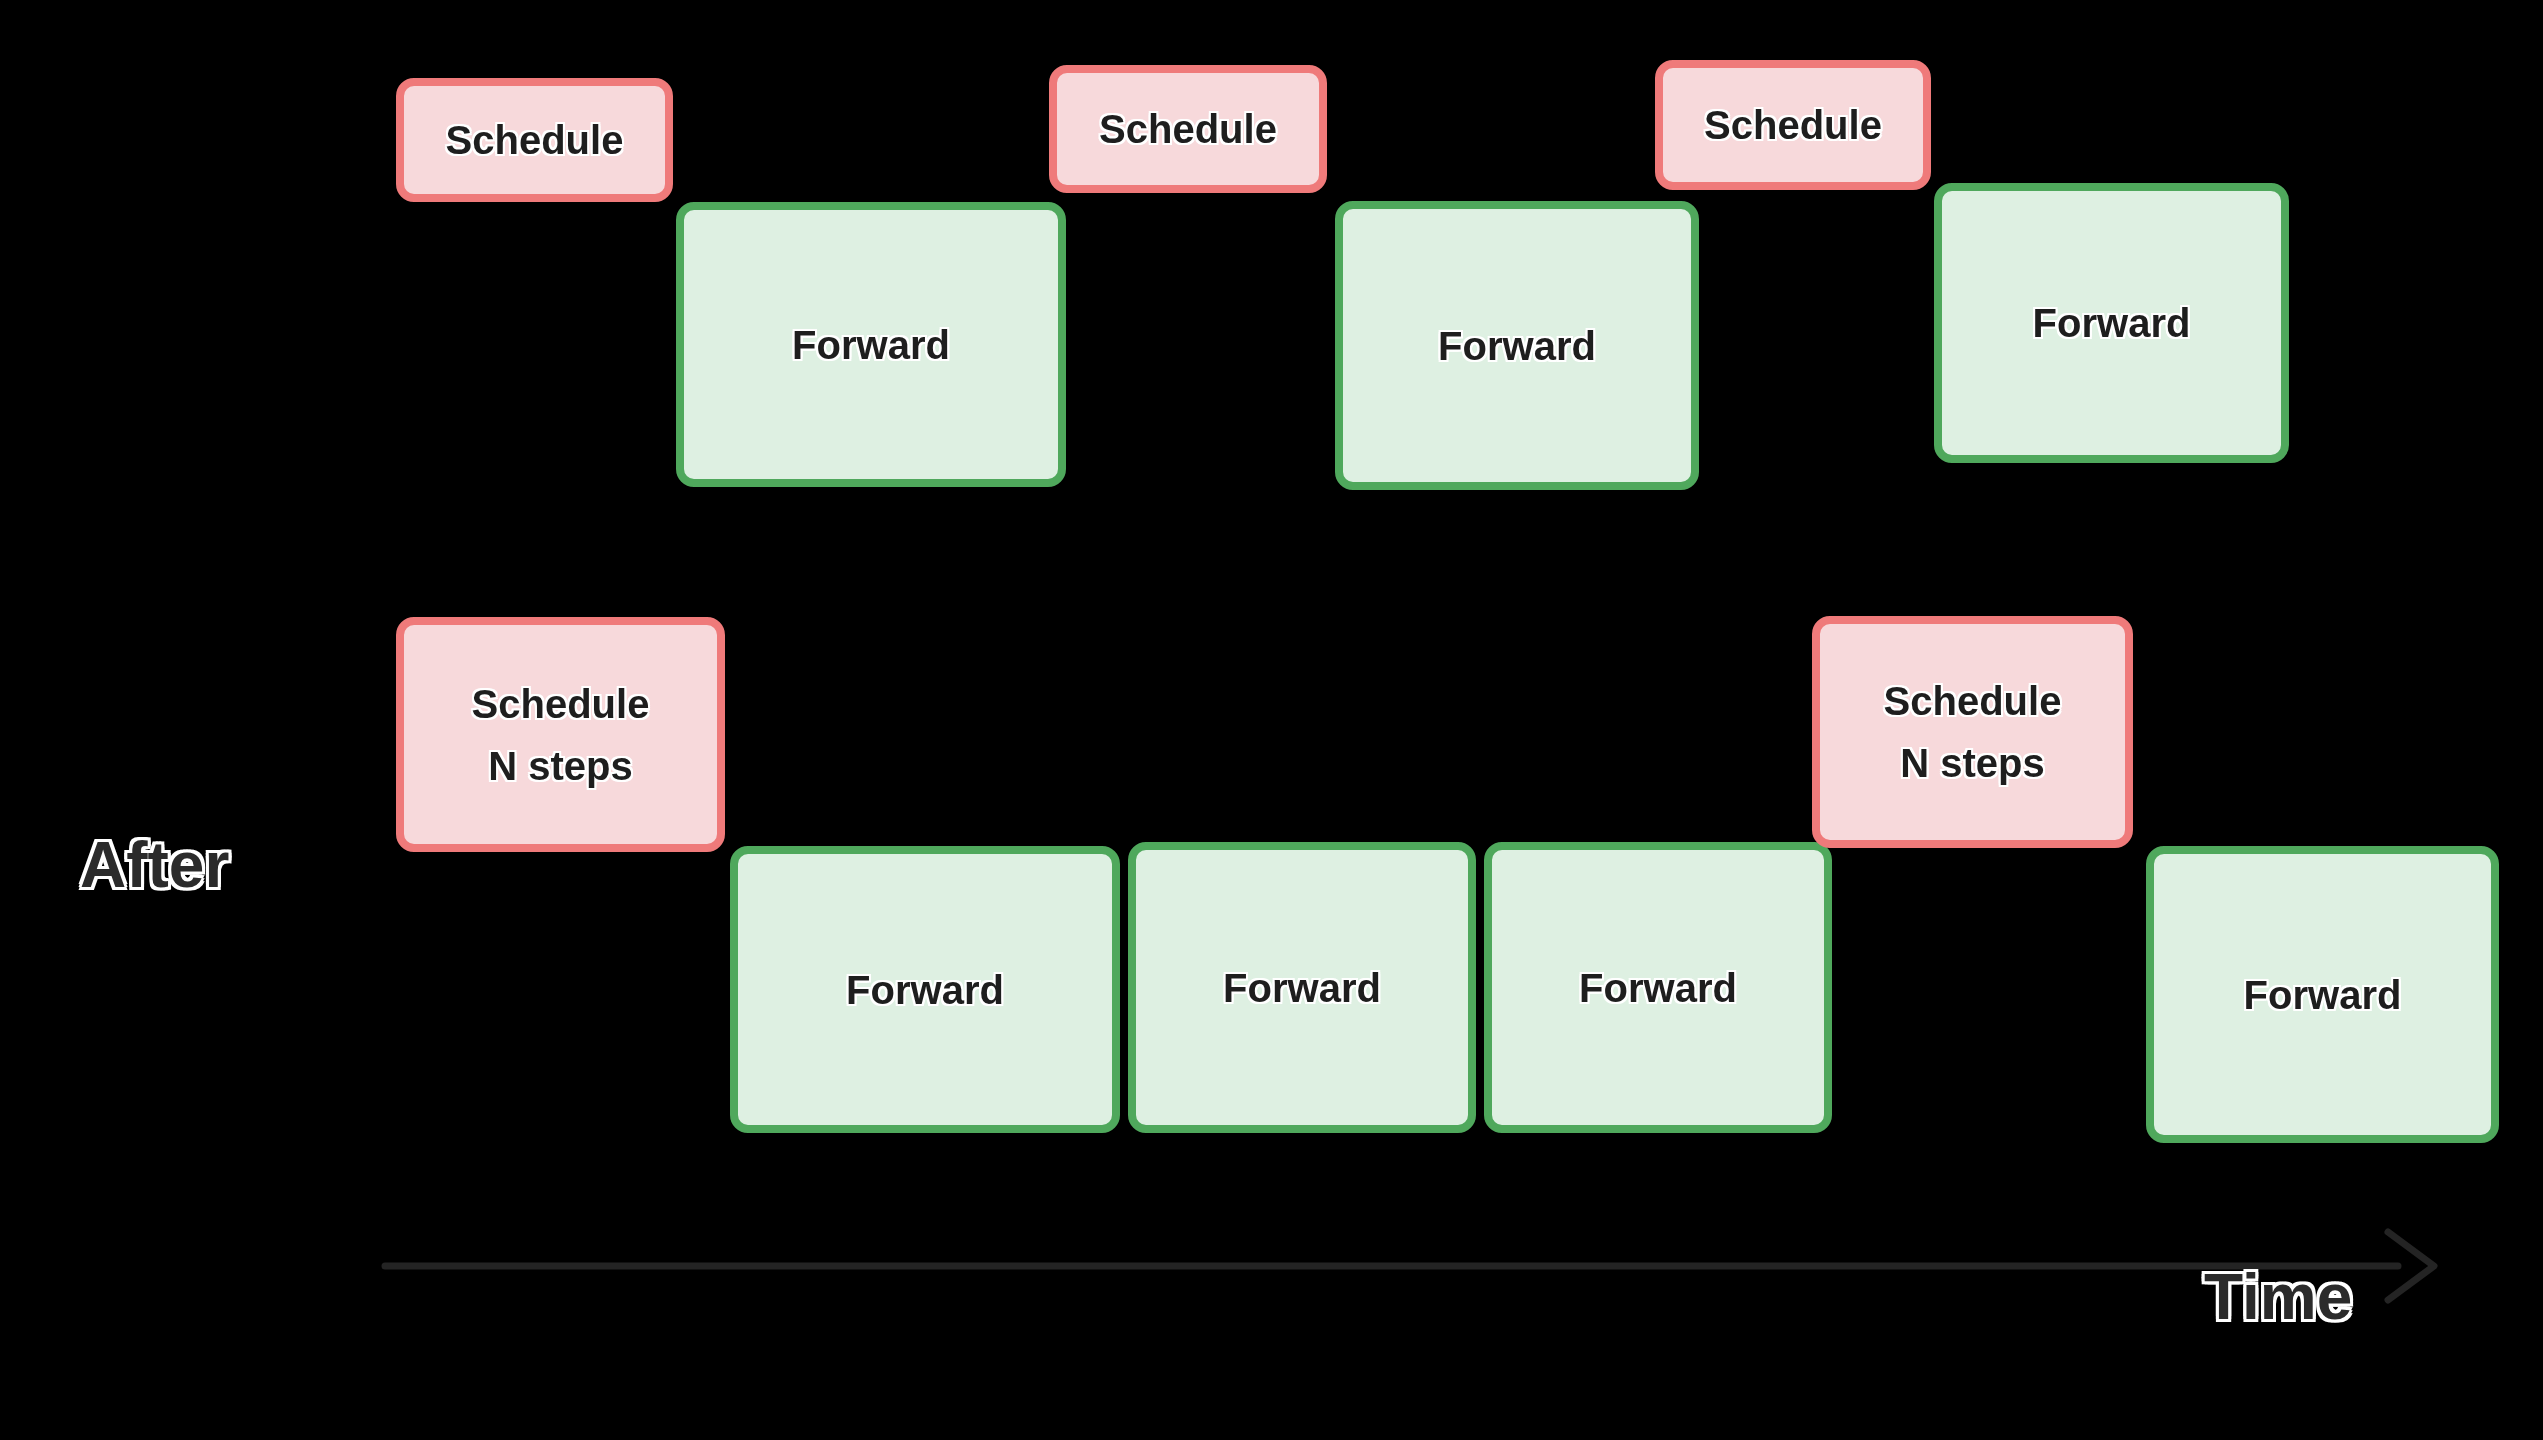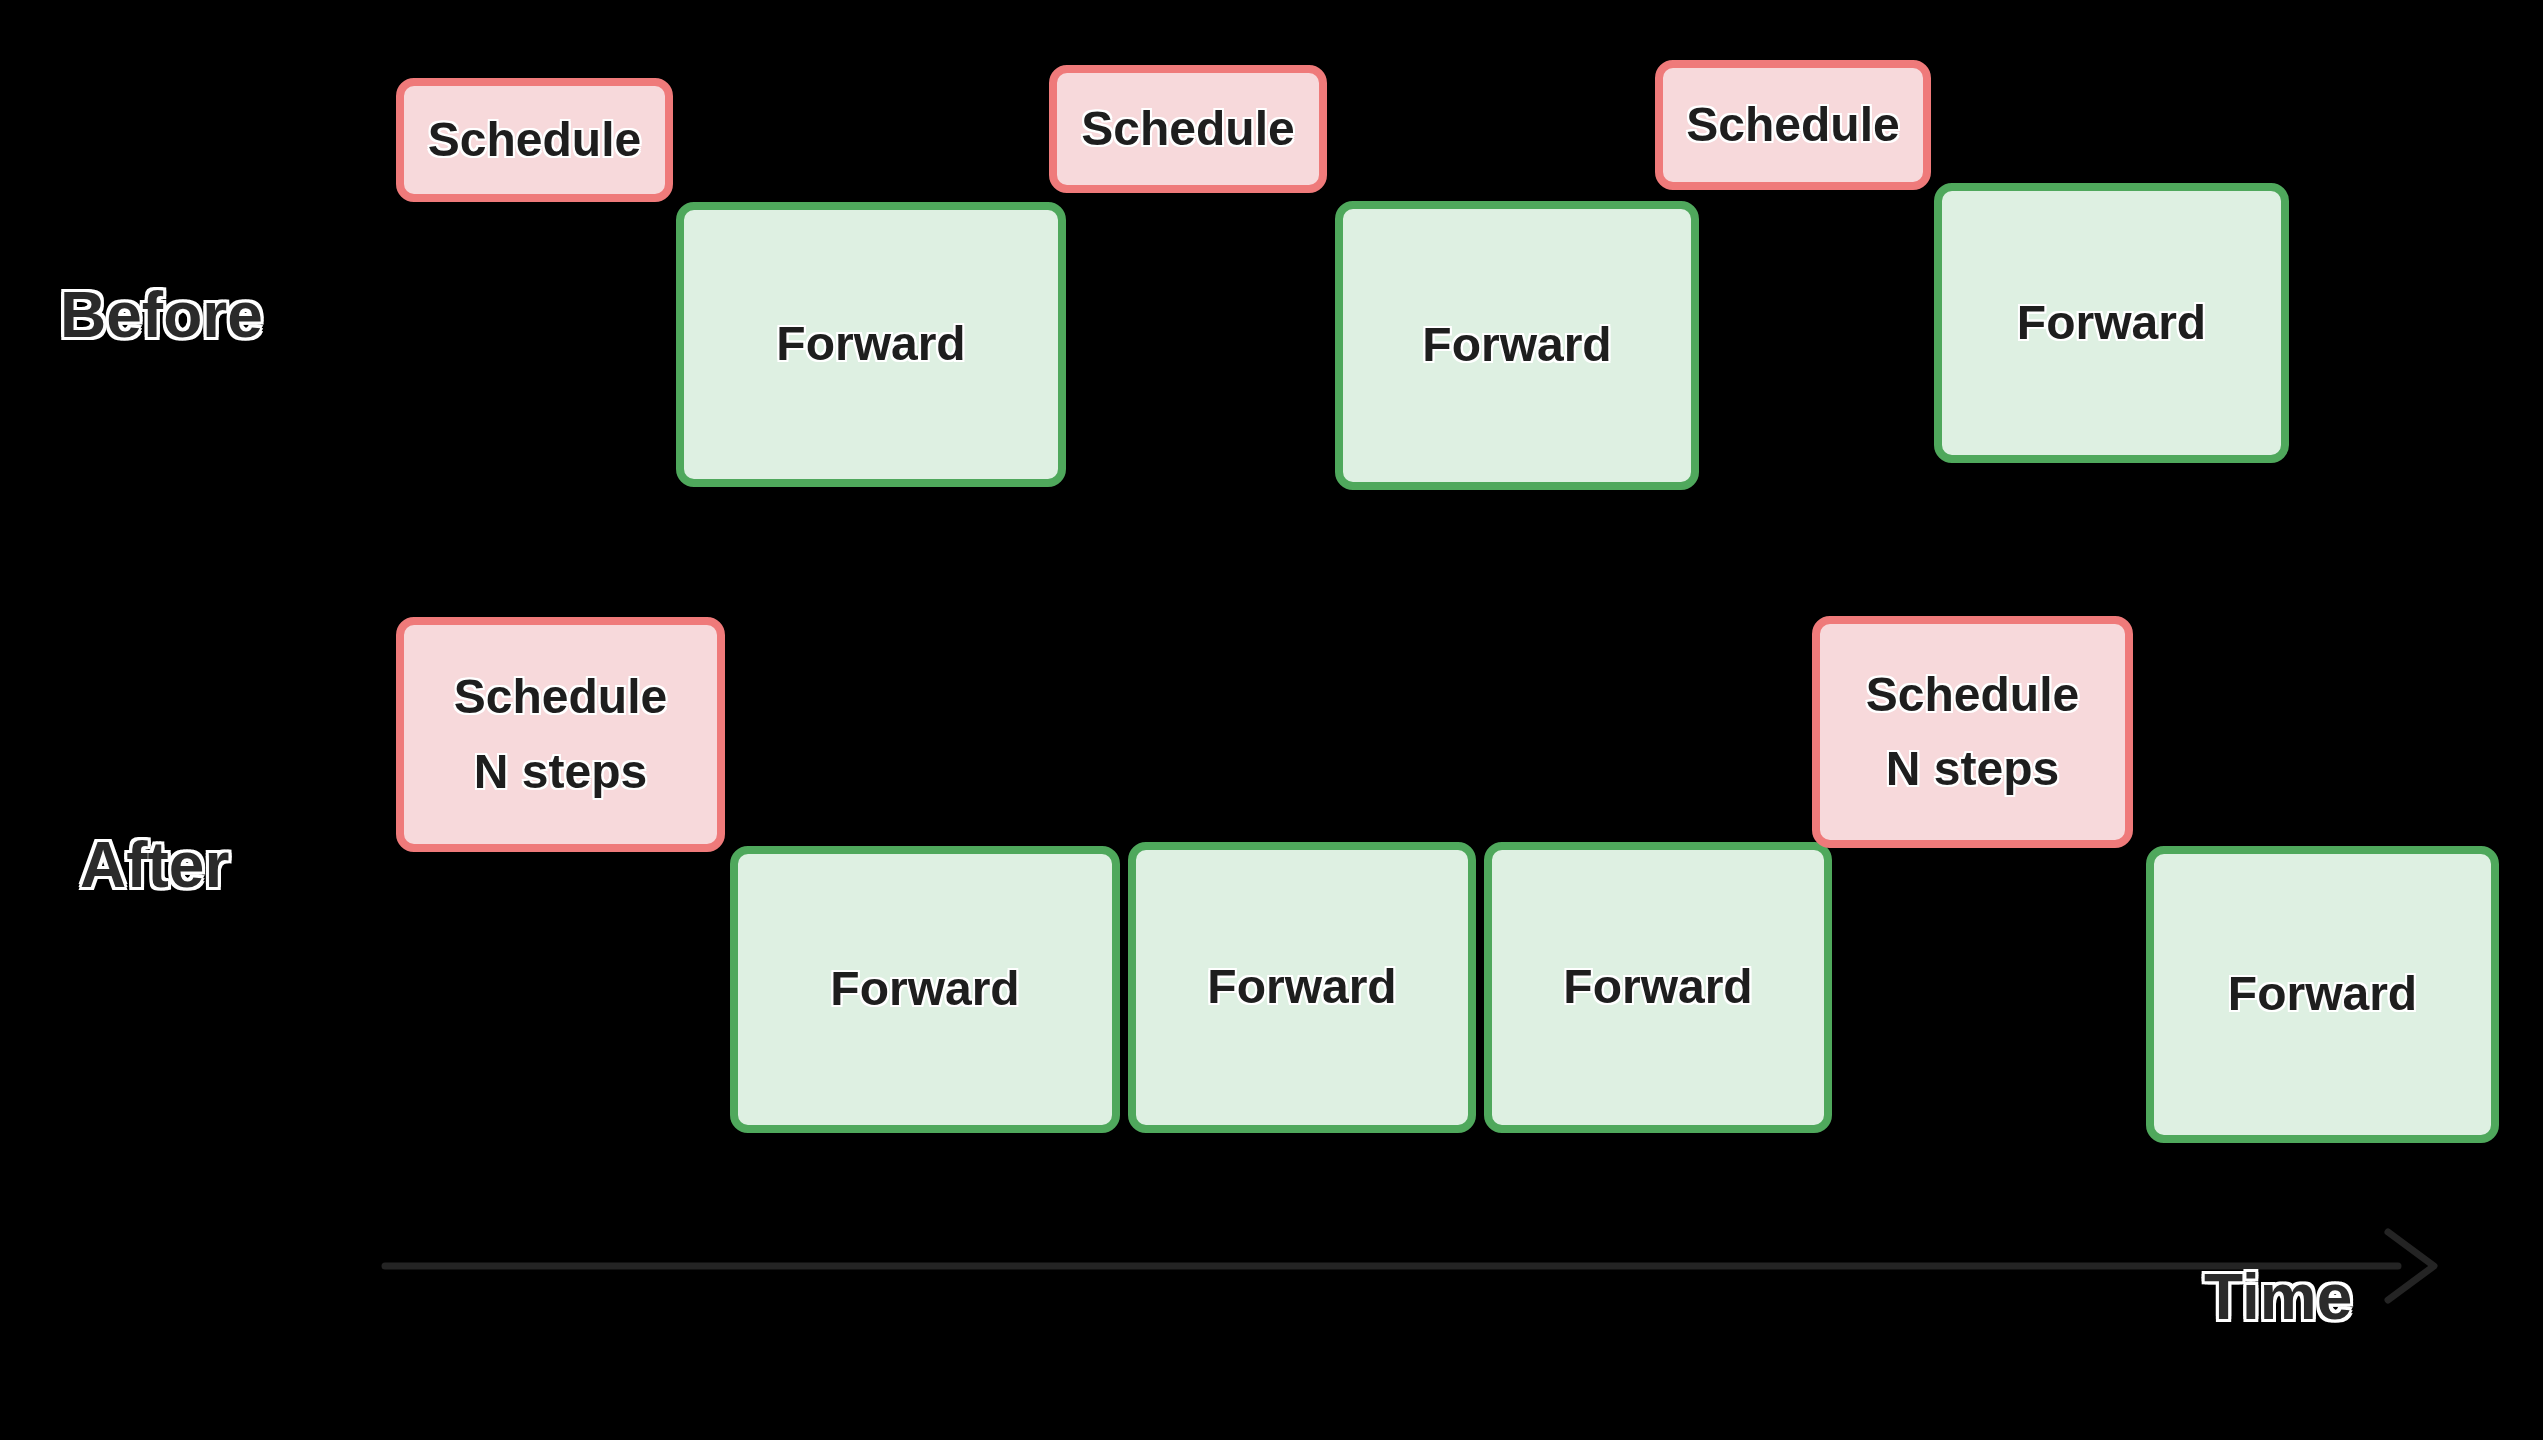--- a/index.html
+++ b/index.html
@@ -23,21 +23,21 @@
   .box {
     position: absolute;
     box-sizing: border-box;
     border-radius: 18px;
     display: flex;
     flex-direction: column;
     align-items: center;
     justify-content: center;
     text-align: center;
     font-weight: 700;
-    font-size: 48px;
+    font-size: 40px;
     line-height: 1.55;
     color: var(--box_text, #1e1e1e);
     text-shadow:
       -2px -2px 0 var(--label_outline,#fff), 0 -2px 0 var(--label_outline,#fff),
        2px -2px 0 var(--label_outline,#fff), 2px 0 0 var(--label_outline,#fff),
        2px  2px 0 var(--label_outline,#fff), 0 2px 0 var(--label_outline,#fff),
       -2px  2px 0 var(--label_outline,#fff), -2px 0 0 var(--label_outline,#fff);
   }
   .schedule {
     background: var(--schedule_fill, #f7d9db);
@@ -84,21 +84,20 @@
 </head>
 <body>
 
 <div class="canvas">
 
   <svg class="axis-svg" viewBox="0 0 2543 1440" aria-hidden="true">
     <line class="stroke" x1="385" y1="1266" x2="2398" y2="1266"></line>
     <polyline class="stroke" points="2388,1232 2434,1266 2388,1300"></polyline>
   </svg>
 
-  <div class="row-label" style="left:60px; top:278px;">Before</div>
 
   <div class="row-label" style="left:80px; top:828px;text-align:center;">After</div>
 
   <div class="row-label" style="left:2204px; top:1260px;text-align:right;">Time</div>
 
   <div class="box schedule" style="left:396px; top:78px;  width:277px; height:124px;">
     <span class="line">Schedule</span>
   </div>
 
   <div class="box forward" style="left:668px; top:202px; width:390px; height:285px;">

